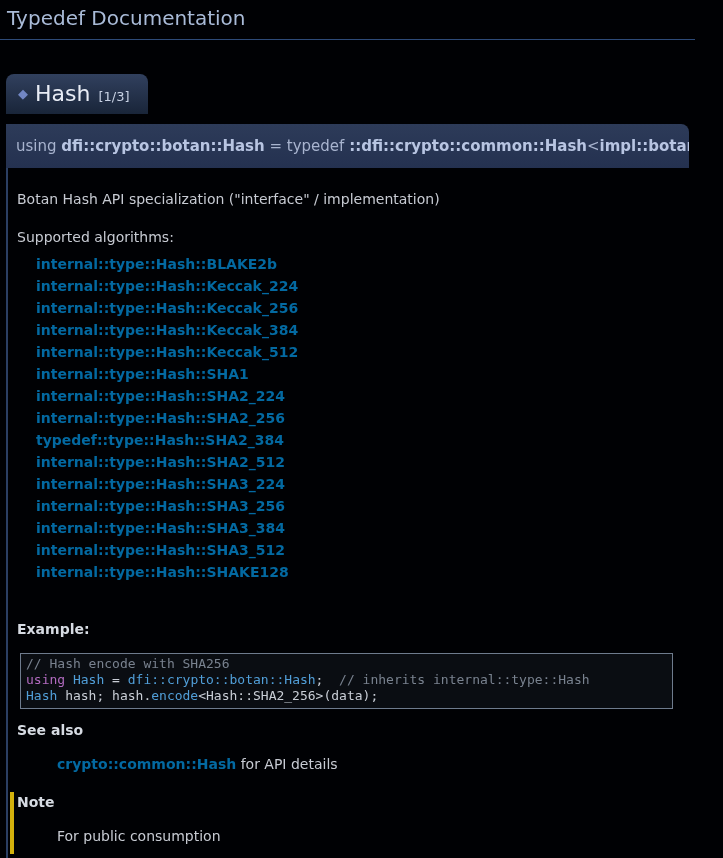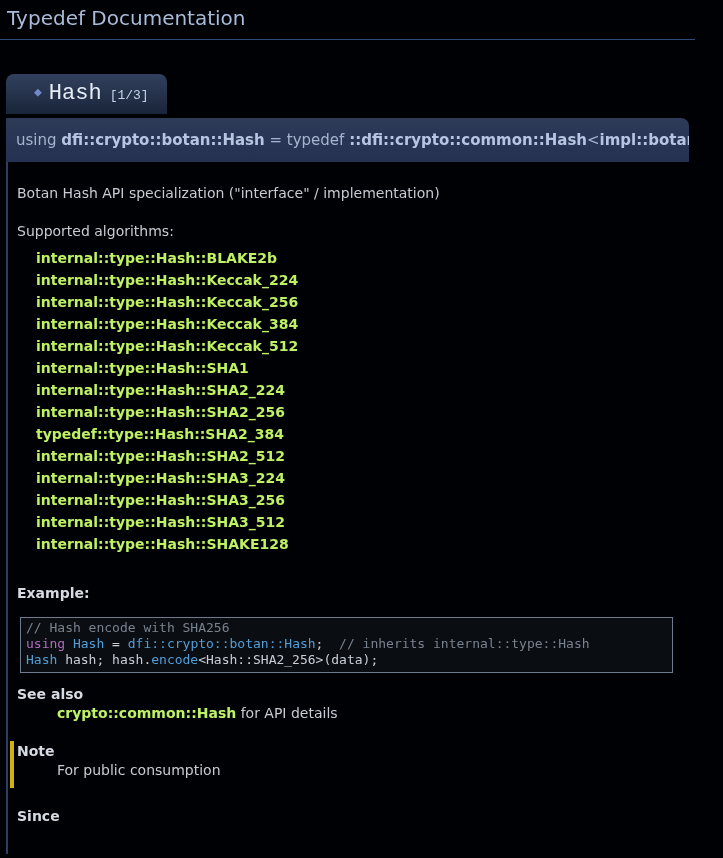--- a/index.html
+++ b/index.html
@@ -22,26 +22,25 @@
     padding: 6px 0 9px 7px;
     font-size: 20px;
     font-weight: normal;
     color: #a9bbd8;
     border-bottom: 1px solid #2d4a78;
   }
 
   
   .memtitle {
     display: inline-block;
-    margin: 34px 0 4px 6px;
-    padding: 7px 18px 8px 28px;
+    margin: 34px 0 10px 6px;
+    padding: 7px 18px 8px 12px;
     border-radius: 8px 8px 0 0;
     background: linear-gradient(to bottom, #31405e, #192539);
     vertical-align: bottom;
-    font-family: Liberation Mono, monospace;
   }
   .memtitle .permalink {
     font-size: 13px;
     color: #7287c5;
     margin-right: 7px;
     text-decoration: none;
     vertical-align: 3px;
     cursor: pointer;
   }
   .memtitle .memname-big {
@@ -77,36 +76,36 @@
   }
   .memdoc p.desc { margin: 22px 0 0 0; }
   .memdoc p.supported { margin: 22px 0 8px 0; }
 
   .algo-list { margin: 0; }
   .algo-item {
     padding-left: 19px;
     line-height: 22px;
   }
   a.el {
-    color: #bef264;
+    color: #0369a1;
     font-weight: bold;
     text-decoration: none;
     cursor: pointer;
   }
 
   dl { margin: 0; }
   dt.section-label {
     font-weight: bold;
     color: #d6dbe3;
     margin: 0;
   }
   dd.section-body {
-    margin: 3px 0 0 40px;
-  }
-  dl.example { margin-top: 30px; }
+    margin: 18px 0 0 40px;
+  }
+  dl.example { margin-top: 38px; }
   dl.see     { margin-top: 13px; }
   dl.since   { margin-top: 20px; }
   dl.note {
     margin-top: 20px;
     margin-left: -7px;
     border-left: 4px solid #d3b10c;
     padding: 2px 0 10px 3px;
   }
 
   
@@ -158,20 +157,21 @@
         <div class="algo-item"><a class="el">internal::type::Hash::Keccak_256</a></div>
         <div class="algo-item"><a class="el">internal::type::Hash::Keccak_384</a></div>
         <div class="algo-item"><a class="el">internal::type::Hash::Keccak_512</a></div>
         <div class="algo-item"><a class="el">internal::type::Hash::SHA1</a></div>
         <div class="algo-item"><a class="el">internal::type::Hash::SHA2_224</a></div>
         <div class="algo-item"><a class="el">internal::type::Hash::SHA2_256</a></div>
         <div class="algo-item"><a class="el">typedef::type::Hash::SHA2_384</a></div>
         <div class="algo-item"><a class="el">internal::type::Hash::SHA2_512</a></div>
         <div class="algo-item"><a class="el">internal::type::Hash::SHA3_224</a></div>
         <div class="algo-item"><a class="el">internal::type::Hash::SHA3_256</a></div>
+        <div class="algo-item"><a class="el">internal::type::Hash::SHA3_384</a></div>
         <div class="algo-item"><a class="el">internal::type::Hash::SHA3_512</a></div>
         <div class="algo-item"><a class="el">internal::type::Hash::SHAKE128</a></div>
       </div>
 
       <dl class="example">
         <dt class="section-label">Example:</dt>
       </dl>
 
       <div class="fragment">
         <div class="code-line"><span class="code-comment">// Hash encode with SHA256</span></div>

